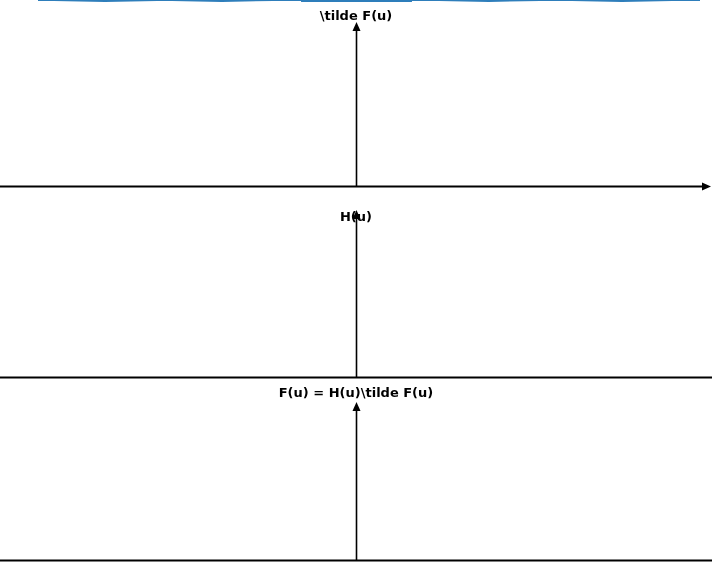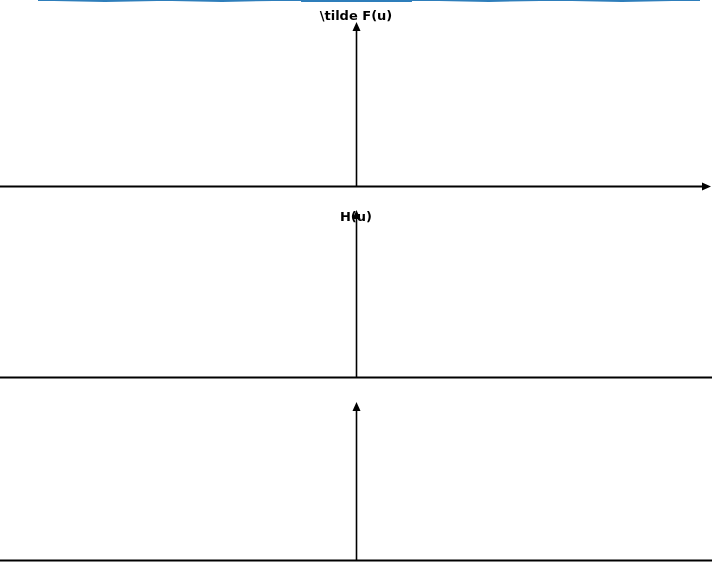--- a/index.html
+++ b/index.html
@@ -40,20 +40,21 @@
 </style>
 </head>
 <body>
 
 <div id="figure">
 
   <div class="panel-label" id="label-top">\tilde F(u)</div>
 
   <div class="panel-label" id="label-middle">H(u)</div>
 
+  <div class="panel-label" id="label-bottom">F(u) = H(u)\tilde F(u)</div>
 
   <svg id="plot-canvas" width="712" height="570" viewBox="0 0 712 570">
 
     <g>
 
       <line x1="0" y1="186.5" x2="703" y2="186.5" stroke="#000000" stroke-width="2"></line>
 
       <polygon points="702,182.5 711,186.5 702,190.5" fill="#000000"></polygon>
 
       <line x1="356.5" y1="30" x2="356.5" y2="186.5" stroke="#000000" stroke-width="1.6"></line>

